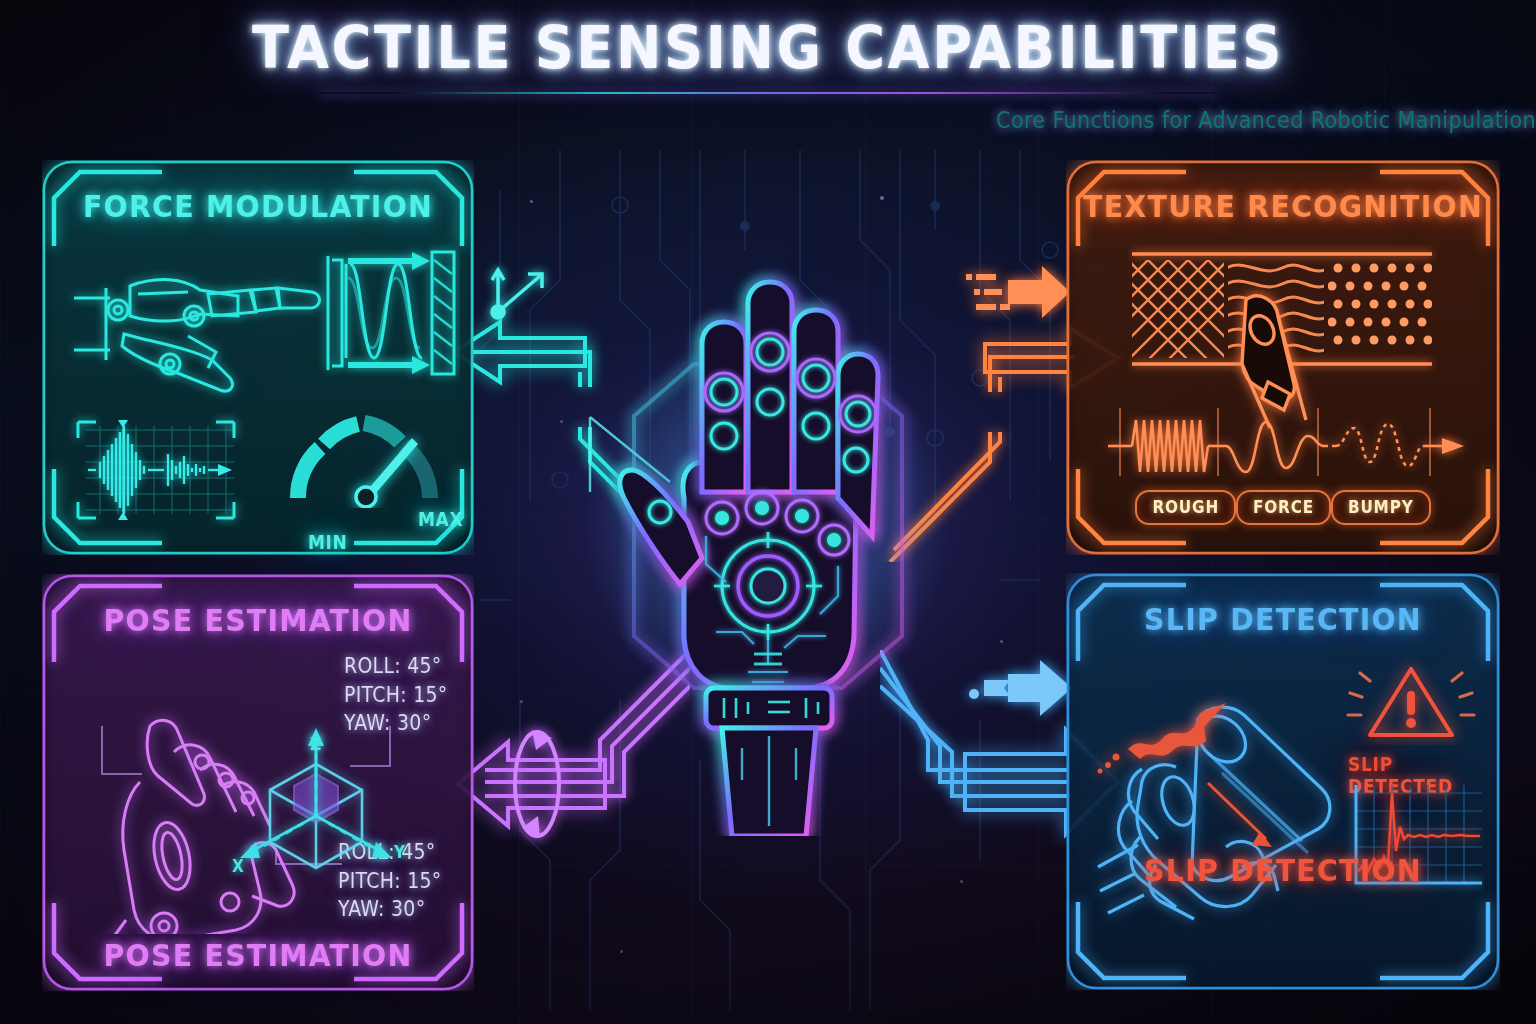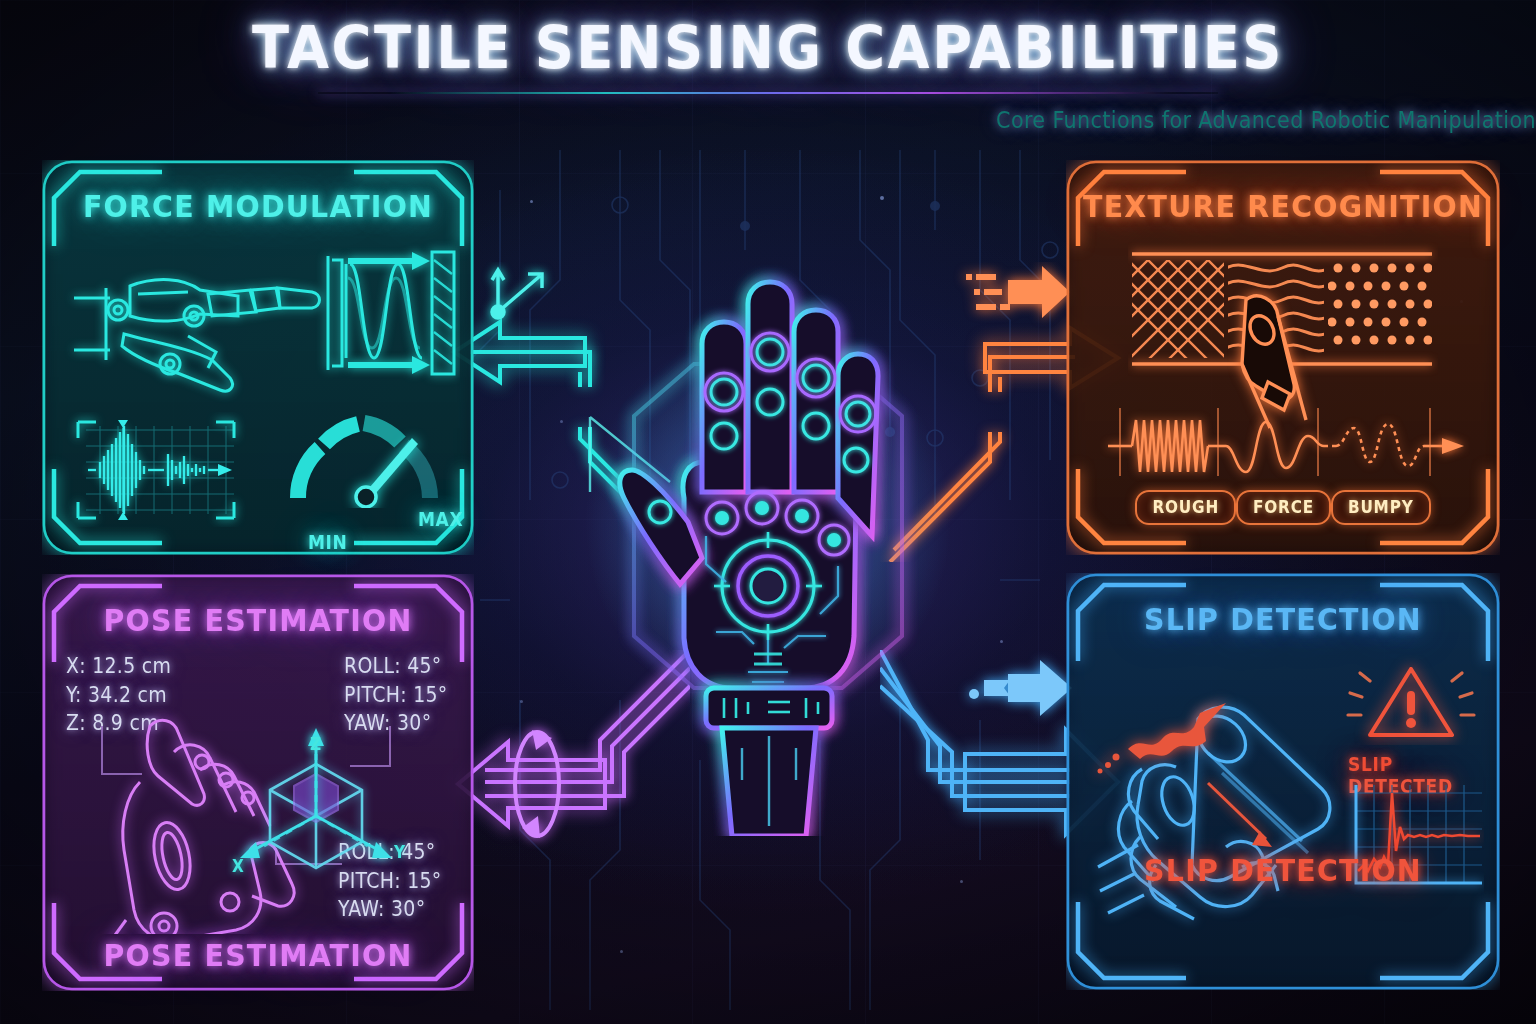--- a/index.html
+++ b/index.html
@@ -567,25 +567,20 @@
       <g fill="none" stroke="#cf6bff" stroke-width="4.5" style="filter:drop-shadow(0 0 7px rgba(207,107,255,.85))">
         <path d="M12 88 L12 38 L38 12 L120 12"></path>
         <path d="M312 12 L394 12 L420 38 L420 88"></path>
         <path d="M12 329 L12 379 L38 405 L120 405"></path>
         <path d="M312 405 L394 405 L420 379 L420 329"></path>
       </g>
     </svg>
     <div class="panel-body">
       <div class="panel-title top t-purple">POSE ESTIMATION</div>
 
-      <div class="pose-vals t-pose-val" style="left:24px;top:78px;">
-        <div>X: 12.5 cm</div>
-        <div>Y: 34.2 cm</div>
-        <div>Z: 8.9 cm</div>
-      </div>
       <div class="pose-vals t-pose-val" style="left:302px;top:78px;">
         <div>ROLL: 45°</div>
         <div>PITCH: 15°</div>
         <div>YAW: 30°</div>
       </div>
       <div class="pose-vals t-pose-val" style="left:296px;top:264px;">
         <div>ROLL: 45°</div>
         <div>PITCH: 15°</div>
         <div>YAW: 30°</div>
       </div>

